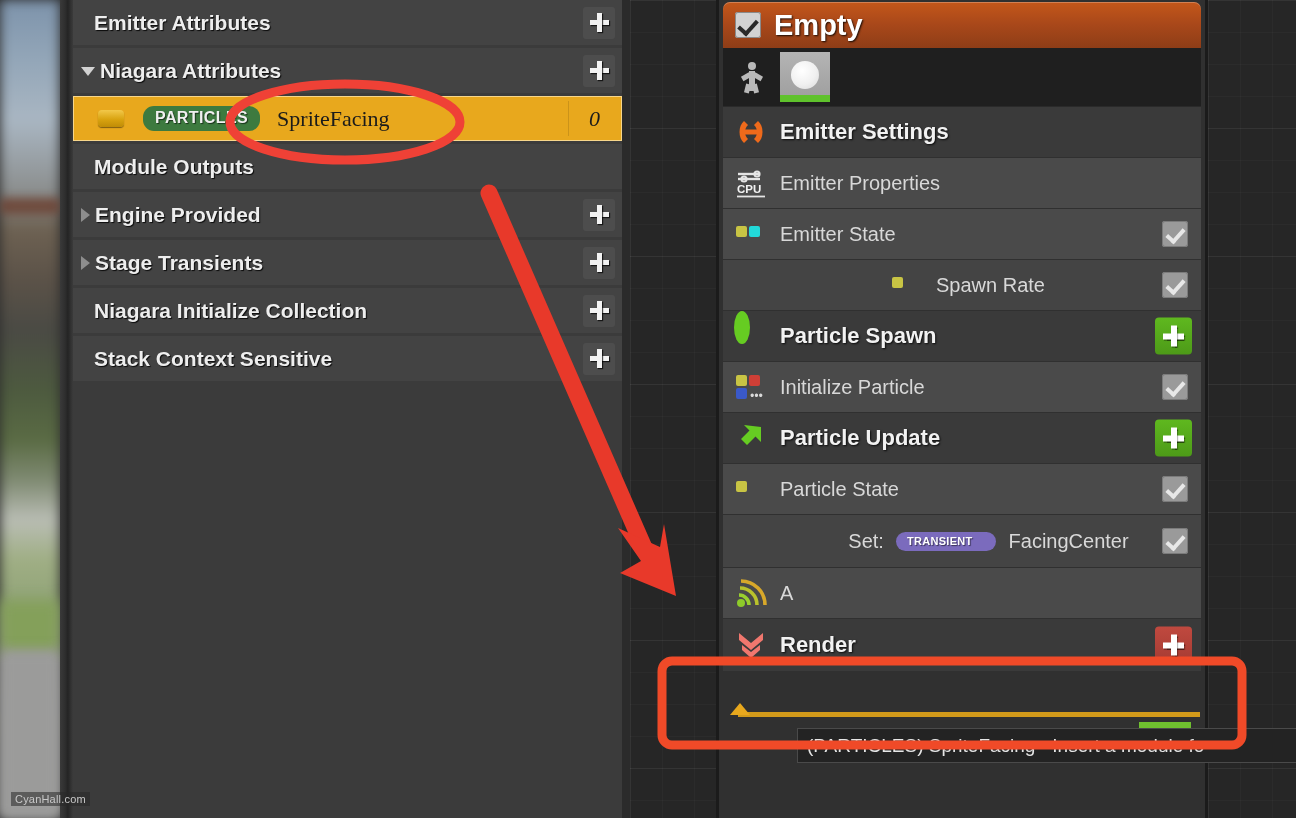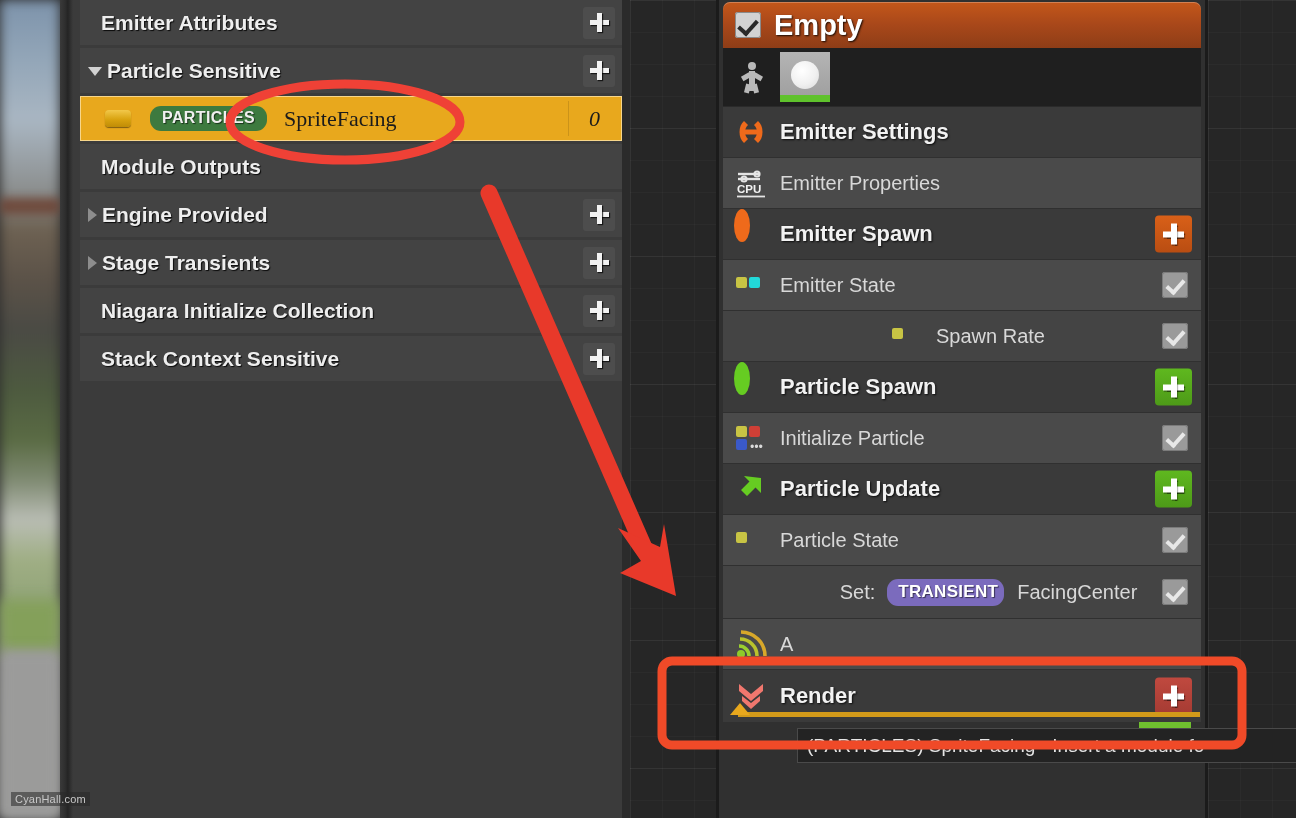--- a/index.html
+++ b/index.html
@@ -75,21 +75,20 @@
     position: absolute; left: 73px; top: 0; width: 549px; height: 818px;
     background: #3b3b3b;
   }
   .lp-row {
     position: relative;
     height: 45px;
     margin-bottom: 3px;
     background: #434343;
     display: flex; align-items: center;
     box-sizing: border-box;
-    margin-left: 7px;
   }
   .lp-label {
     color: #eeeeee;
     font-size: 21px;
     font-weight: bold;
     text-shadow: 1px 1px 1px rgba(0,0,0,.85);
     white-space: nowrap;
   }
   .lp-indent { padding-left: 21px; }
   .tri {
@@ -359,21 +358,21 @@
 
   <div class="left-panel">
 
     <div class="lp-row">
       <span class="lp-label lp-indent">Emitter Attributes</span>
       <div class="plus-btn"></div>
     </div>
 
     <div class="lp-row">
       <span class="tri down"></span>
-      <span class="lp-label">Particle Sensitive</span>
+      <span class="lp-label">Niagara Attributes</span>
       <div class="plus-btn"></div>
     </div>
 
     <div class="lp-row selected">
       <span class="ns-swatch"></span>
       <span class="ns-pill">PARTICLES</span>
       <span class="ns-name">SpriteFacing</span>
       <span class="lp-sep"></span>
       <span class="ns-count">0</span>
     </div>
@@ -445,27 +444,20 @@
           <circle cx="23" cy="8" r="2.6" fill="none" stroke="#e4e4e4" stroke-width="2"></circle>
           <line x1="4" y1="13" x2="26" y2="13" stroke="#e4e4e4" stroke-width="2.4"></line>
           <circle cx="10" cy="13" r="2.6" fill="none" stroke="#e4e4e4" stroke-width="2"></circle>
           <text x="3" y="27" font-family="Liberation Sans, sans-serif" font-size="11.5" font-weight="bold" fill="#f2f2f2">CPU</text>
           <line x1="3" y1="30.5" x2="31" y2="30.5" stroke="#e4e4e4" stroke-width="1.8"></line>
         </svg>
       </span>
       <span class="rp-label item">Emitter Properties</span>
     </div>
 
-    <div class="rp-row group">
-      <span class="rp-icon">
-        <span class="ico-ring"></span>
-      </span>
-      <span class="rp-label group">Emitter Spawn</span>
-      <div class="rp-plus orange"></div>
-    </div>
 
 
     <div class="rp-row item">
       <span class="rp-icon">
         <i class="sq yellow" style="left:2px;top:9px;"></i>
         <i class="sq cyan" style="left:15px;top:9px;"></i>
       </span>
       <span class="rp-label item">Emitter State</span>
       <div class="rp-check"></div>
     </div>
@@ -512,21 +504,21 @@
       <span class="rp-icon">
         <i class="sq yellow" style="left:2px;top:9px;"></i>
       </span>
       <span class="rp-label item">Particle State</span>
       <div class="rp-check"></div>
     </div>
 
     <div class="rp-row item alt" style="height:52px;">
       <span class="rp-icon"></span>
       <span class="rp-label item" style="margin-left:8px;">Set:</span>
-      <span style="margin-left:12px;background:#7b6bbd;color:#ffffff;font-size:17px;font-weight:bold;padding:3px 6px 4px 11px;border-radius:11px;letter-spacing:.3px;text-shadow:1px 1px 1px rgba(0,0,0,.55);">TRANSIENT</span>
+      <span style="margin-left:12px;background:#7b6bbd;color:#ffffff;font-size:11px;font-weight:bold;padding:3px 23px 4px 11px;border-radius:11px;letter-spacing:.3px;text-shadow:1px 1px 1px rgba(0,0,0,.55);">TRANSIENT</span>
       <span class="rp-label item" style="margin-left:13px;">FacingCenter</span>
       <div class="rp-check"></div>
     </div>
 
     <div class="rp-row item" style="height:50px;">
       <span class="rp-icon">
         <svg width="34" height="34" viewBox="0 0 34 34">
           <circle cx="7" cy="27" r="4" fill="#8ecb2a"></circle>
           <path d="M5 19 A10 10 0 0 1 15 29" fill="none" stroke="#9ad02e" stroke-width="3.6"></path>
           <path d="M6 12 A17 17 0 0 1 23 29" fill="none" stroke="#b9c22c" stroke-width="3.6"></path>

